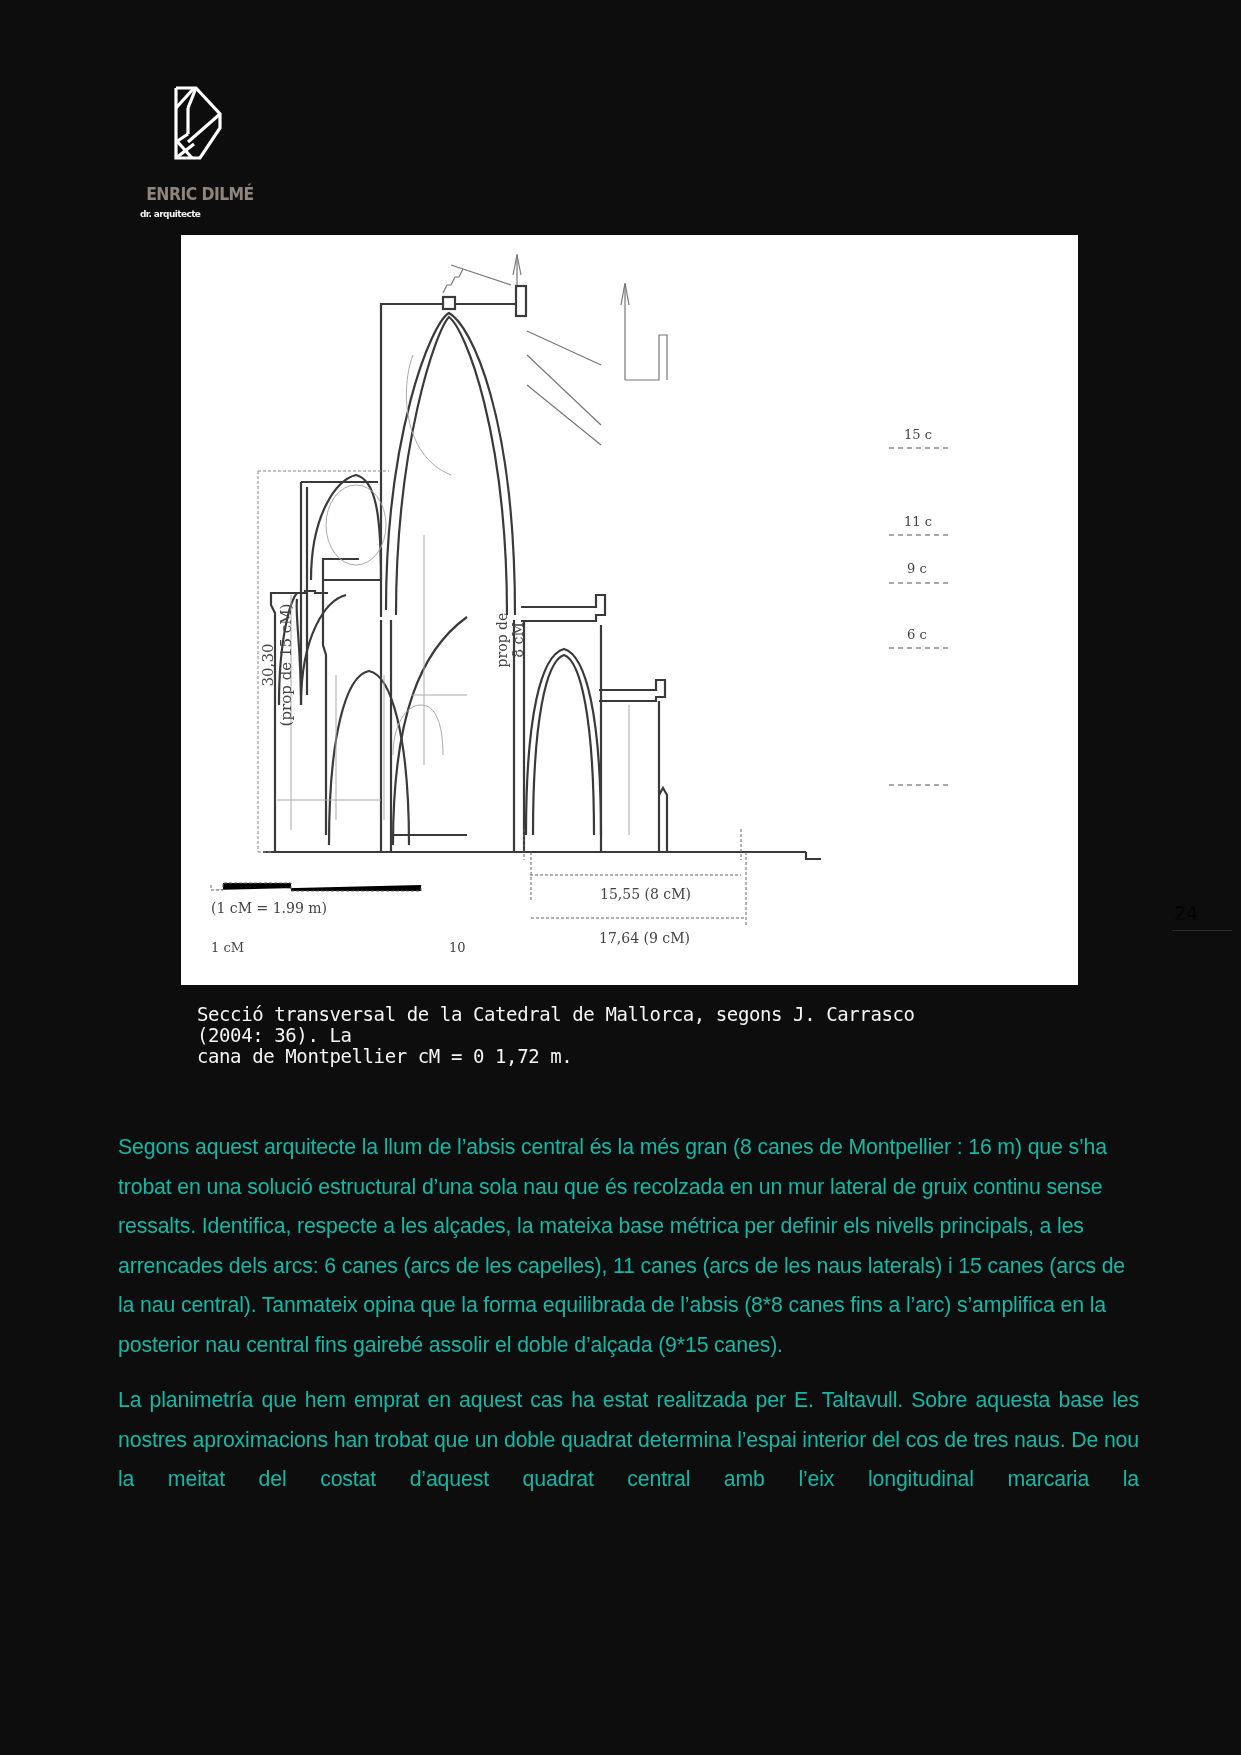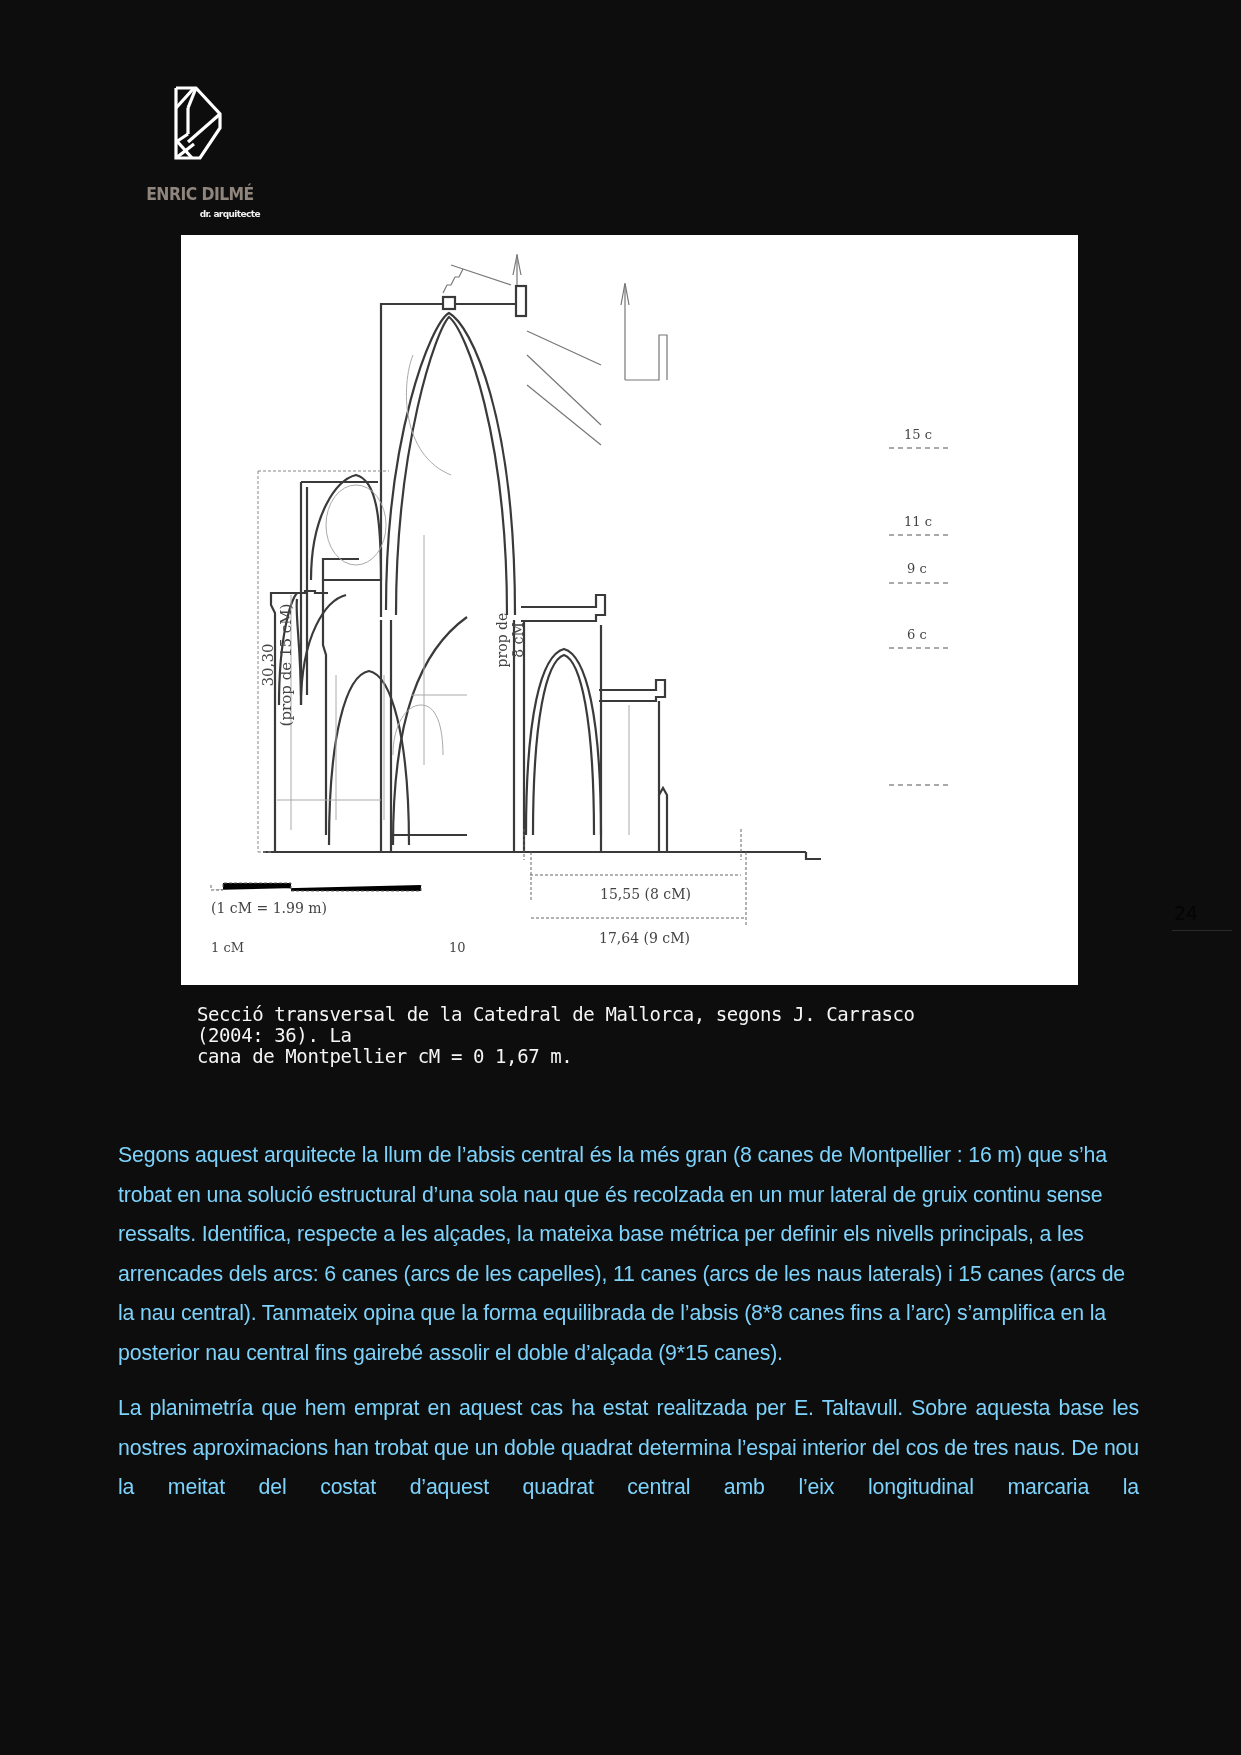--- a/index.html
+++ b/index.html
@@ -12,21 +12,21 @@
     color: #ffffff;
   }
   .logo { position: absolute; left: 140px; top: 84px; width: 120px; height: 140px; }
   .logo-mark { position: absolute; left: 34px; top: 2px; width: 52px; height: 76px; }
   .logo-name {
     position: absolute; left: 0; top: 100px; width: 120px; text-align: center;
     font-family: "DejaVu Sans", sans-serif; font-weight: bold; font-size: 17px;
     letter-spacing: -0.6px; color: #8f857d; transform: scaleX(0.92); transform-origin: center;
   }
   .logo-sub {
-    position: absolute; left: 0; top: 125px; width: 120px; text-align: right;
+    position: absolute; left: 0; top: 125px; width: 120px; text-align: left;
     font-family: "DejaVu Sans", sans-serif; font-weight: bold; font-size: 9px;
     letter-spacing: -0.6px; color: #f2f2f2;
   }
   .figure {
     position: absolute; left: 181px; top: 235px; width: 897px; height: 750px;
     background: #ffffff;
   }
   .figure svg { width: 897px; height: 750px; display: block; }
   .fig-label { font-family: "DejaVu Serif", serif; fill: #444; }
   .caption {
@@ -35,21 +35,21 @@
     color: #f5f5f5; letter-spacing: -0.4px;
   }
   .page-number {
     position: absolute; left: 1172px; top: 902px; width: 58px;
     font-family: "DejaVu Sans", sans-serif; font-size: 19px; color: #050505;
     border-bottom: 1px solid #2a2a2a; padding-bottom: 6px; padding-left: 2px;
   }
   .body-text {
     position: absolute; left: 118px; top: 1128px; width: 1021px;
     font-family: "Liberation Sans", sans-serif; font-size: 21.3px; line-height: 39.5px;
-    color: #7dd3fc; letter-spacing: -0.15px; margin-top: 8px;
+    color: #14b8a6; letter-spacing: -0.15px;
   }
   .body-text p { margin: 0 0 16px 0; }
   .body-text p.justify { text-align: justify; text-align-last: justify; }
   .body-text p.left { text-align: left; }
 </style>
 </head>
 <body>
 
 <div class="logo">
   <svg class="logo-mark" viewBox="0 0 52 76">
@@ -177,21 +177,21 @@
     <text class="fig-label" font-size="14" x="418" y="708">17,64 (9 cM)</text>
     <text class="fig-label" font-size="13" x="723" y="204">15 c</text>
     <text class="fig-label" font-size="13" x="723" y="291">11 c</text>
     <text class="fig-label" font-size="13" x="726" y="338">9 c</text>
     <text class="fig-label" font-size="13" x="726" y="404">6 c</text>
   </svg>
 </div>
 
 <div class="caption">
   <div>Secció transversal de la Catedral de Mallorca, segons J. Carrasco (2004: 36). La</div>
-  <div>cana de Montpellier cM = 0 1,67 m.</div>
+  <div>cana de Montpellier cM = 0 1,72 m.</div>
 </div>
 
 <div class="page-number">24</div>
 
 <div class="body-text">
   <p class="left">Segons aquest arquitecte la llum de l’absis central és la més gran (8 canes de Montpellier : 16 m) que s’ha trobat en una solució estructural d’una sola nau que és recolzada en un mur lateral de gruix continu sense ressalts. Identifica, respecte a les alçades, la mateixa base métrica per definir els nivells principals, a les arrencades dels arcs: 6 canes (arcs de les capelles), 11 canes (arcs de les naus laterals) i 15 canes (arcs de la nau central). Tanmateix opina que la forma equilibrada de l’absis (8*8 canes fins a l’arc) s’amplifica en la posterior nau central fins gairebé assolir el doble d’alçada (9*15 canes).</p>
   <p class="justify">La planimetría que hem emprat en aquest cas ha estat realitzada per E. Taltavull. Sobre aquesta base les nostres aproximacions han trobat que un doble quadrat determina l’espai interior del cos de tres naus. De nou la meitat del costat d’aquest quadrat central amb l’eix longitudinal marcaria la</p>
 </div>
 
 </body></html>

